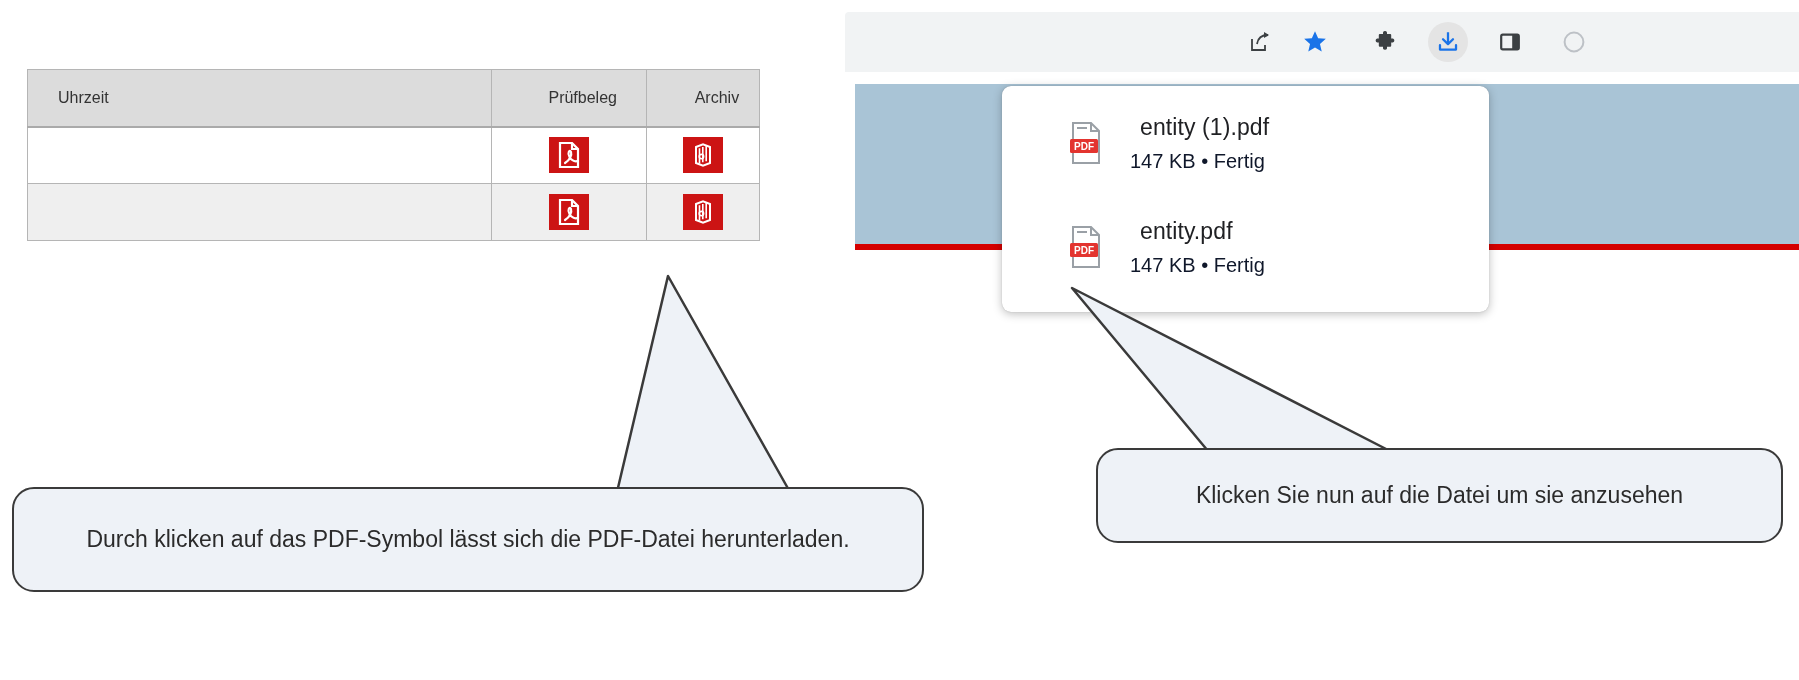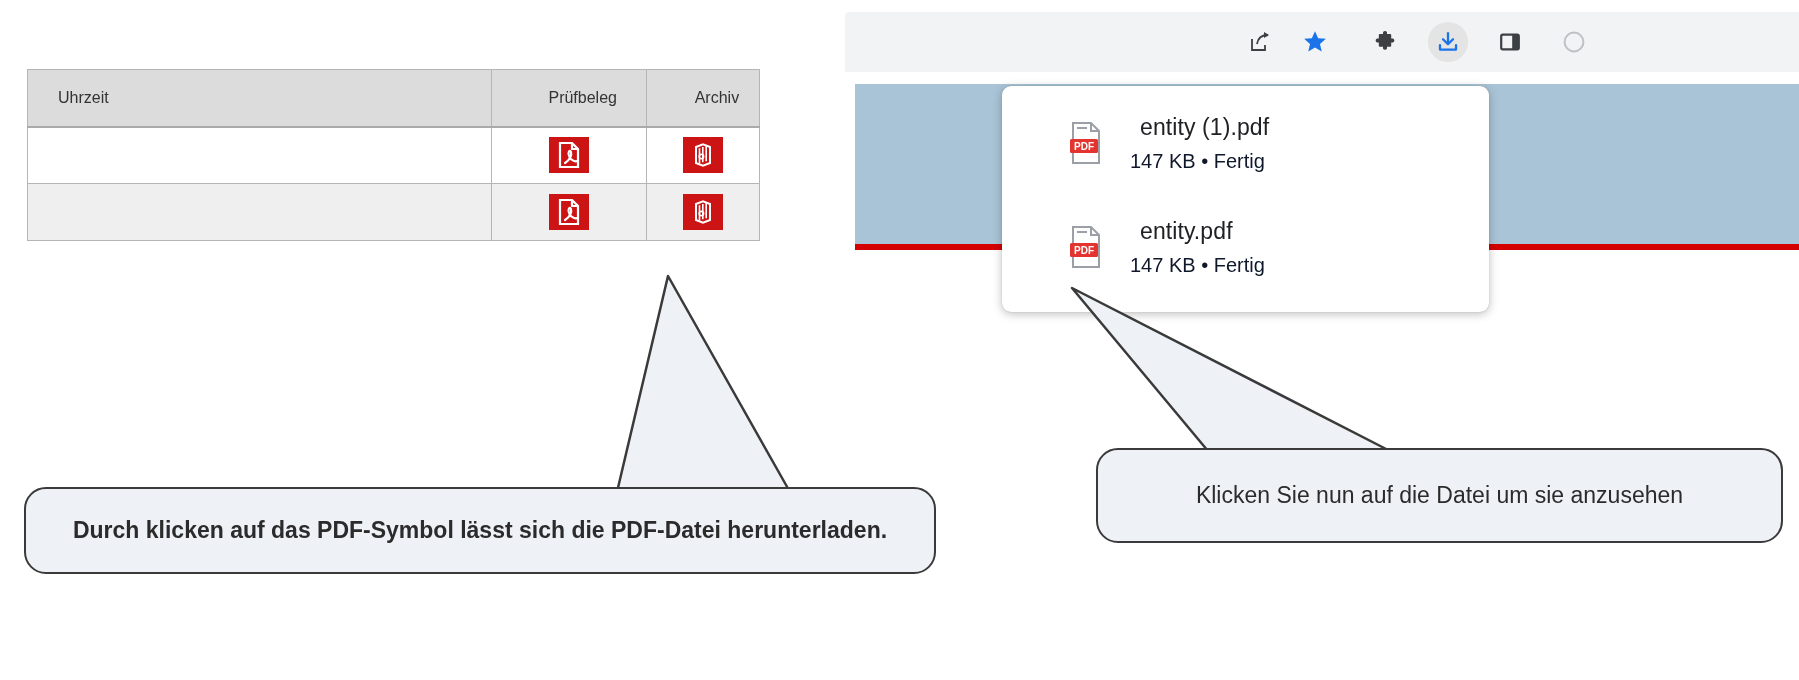--- a/index.html
+++ b/index.html
@@ -133,24 +133,23 @@
     position: absolute;
     background: #eef2f7;
     border: 2.5px solid #3a3a3a;
     border-radius: 22px;
     display: flex; align-items: center; justify-content: center;
     text-align: left;
     color: #2b2b2b;
     z-index: 5;
   }
   #callout-left {
-    left: 24px; top: 487px;
-    width: 912px; height: 87px;
+    left: 12px; top: 487px;
+    width: 912px; height: 105px;
     font-size: 23px;
-    font-weight: bold;
   }
   #callout-right {
     left: 1096px; top: 448px;
     width: 687px; height: 95px;
     font-size: 23px;
     line-height: 1.35;
     padding: 0 34px;
   }
   .tail-svg {
     position: absolute; left: 0; top: 0;

